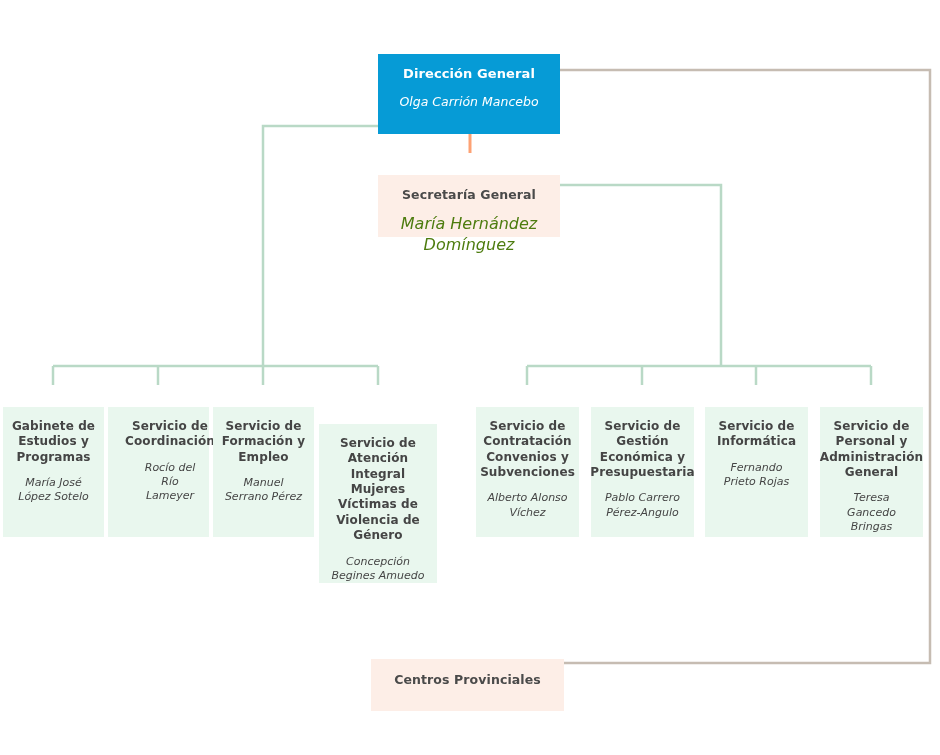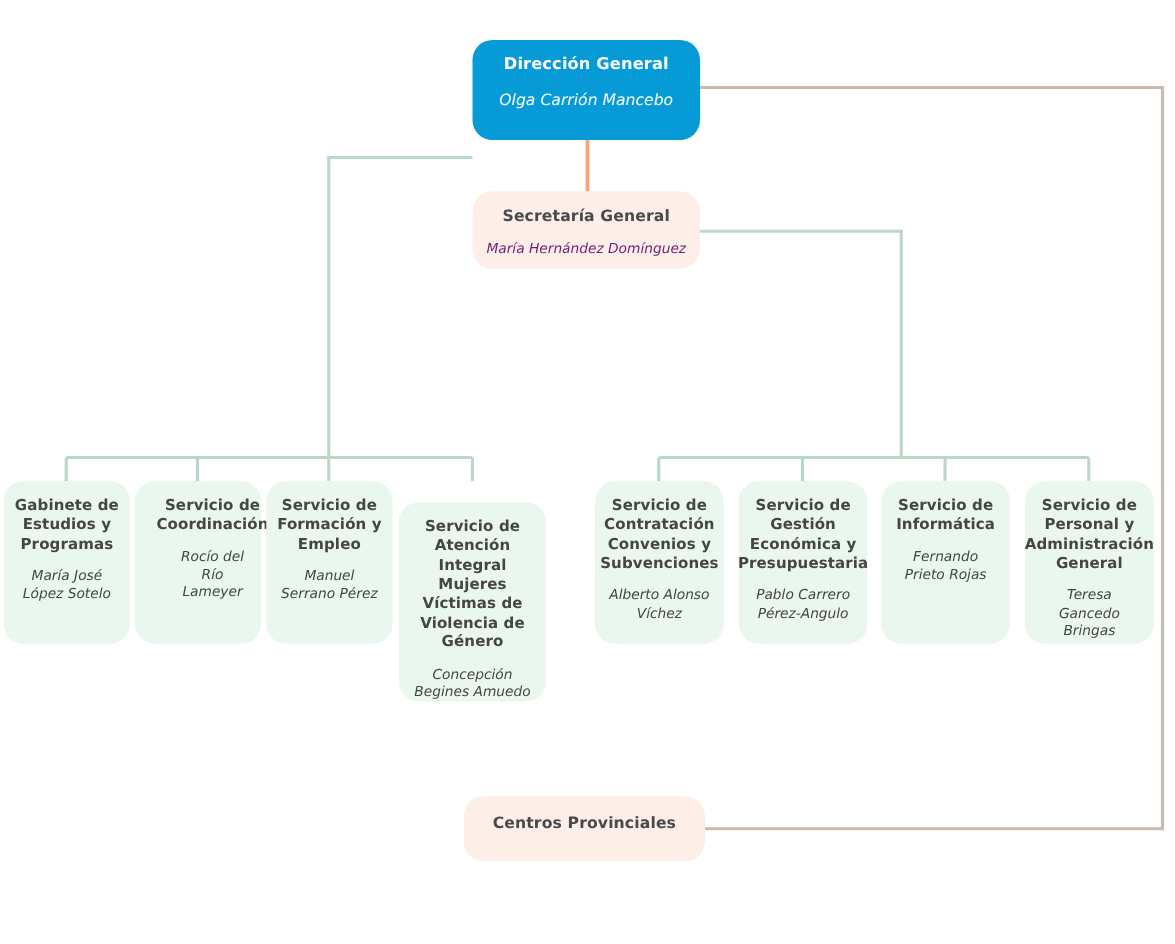--- a/index.html
+++ b/index.html
@@ -21,27 +21,28 @@
     position: absolute;
     left: 0;
     top: 0;
     width: 940px;
     height: 755px;
     pointer-events: none;
   }
   .node {
     position: absolute;
     box-sizing: border-box;
-    border-radius: 16px;
+    border-radius: 0;
     display: flex;
     flex-direction: column;
     align-items: center;
     justify-content: flex-start;
     text-align: center;
     padding: 12px 8px 10px 8px;
+    margin-top: 22px;
   }
   .node .title {
     font-weight: bold;
     line-height: 1.28;
     letter-spacing: 0.1px;
   }
   .node .person {
     font-style: italic;
     line-height: 1.3;
     margin-top: 11px;
@@ -52,21 +53,21 @@
     color: #ffffff;
   }
   .node-root .title { font-size: 13px; }
   .node-root .person { font-size: 12.5px; }
   
   .node-pink {
     background: #fdeee7;
     color: #4b4b4b;
   }
   .node-pink .title { font-size: 12.5px; color: #4a4a4a; text-align: right; }
-  .node-pink .person { font-size: 11px; color: #701a75; }
+  .node-pink .person { font-size: 16px; color: #4d7c0f; }
   
   .node-green {
     background: #e9f7ee;
     color: #474747;
   }
   .node-green .title { font-size: 12px; color: #454545; }
   .node-green .person { font-size: 11px; color: #454545; }
   .node-center-only {
     justify-content: center;
     padding-top: 0;

